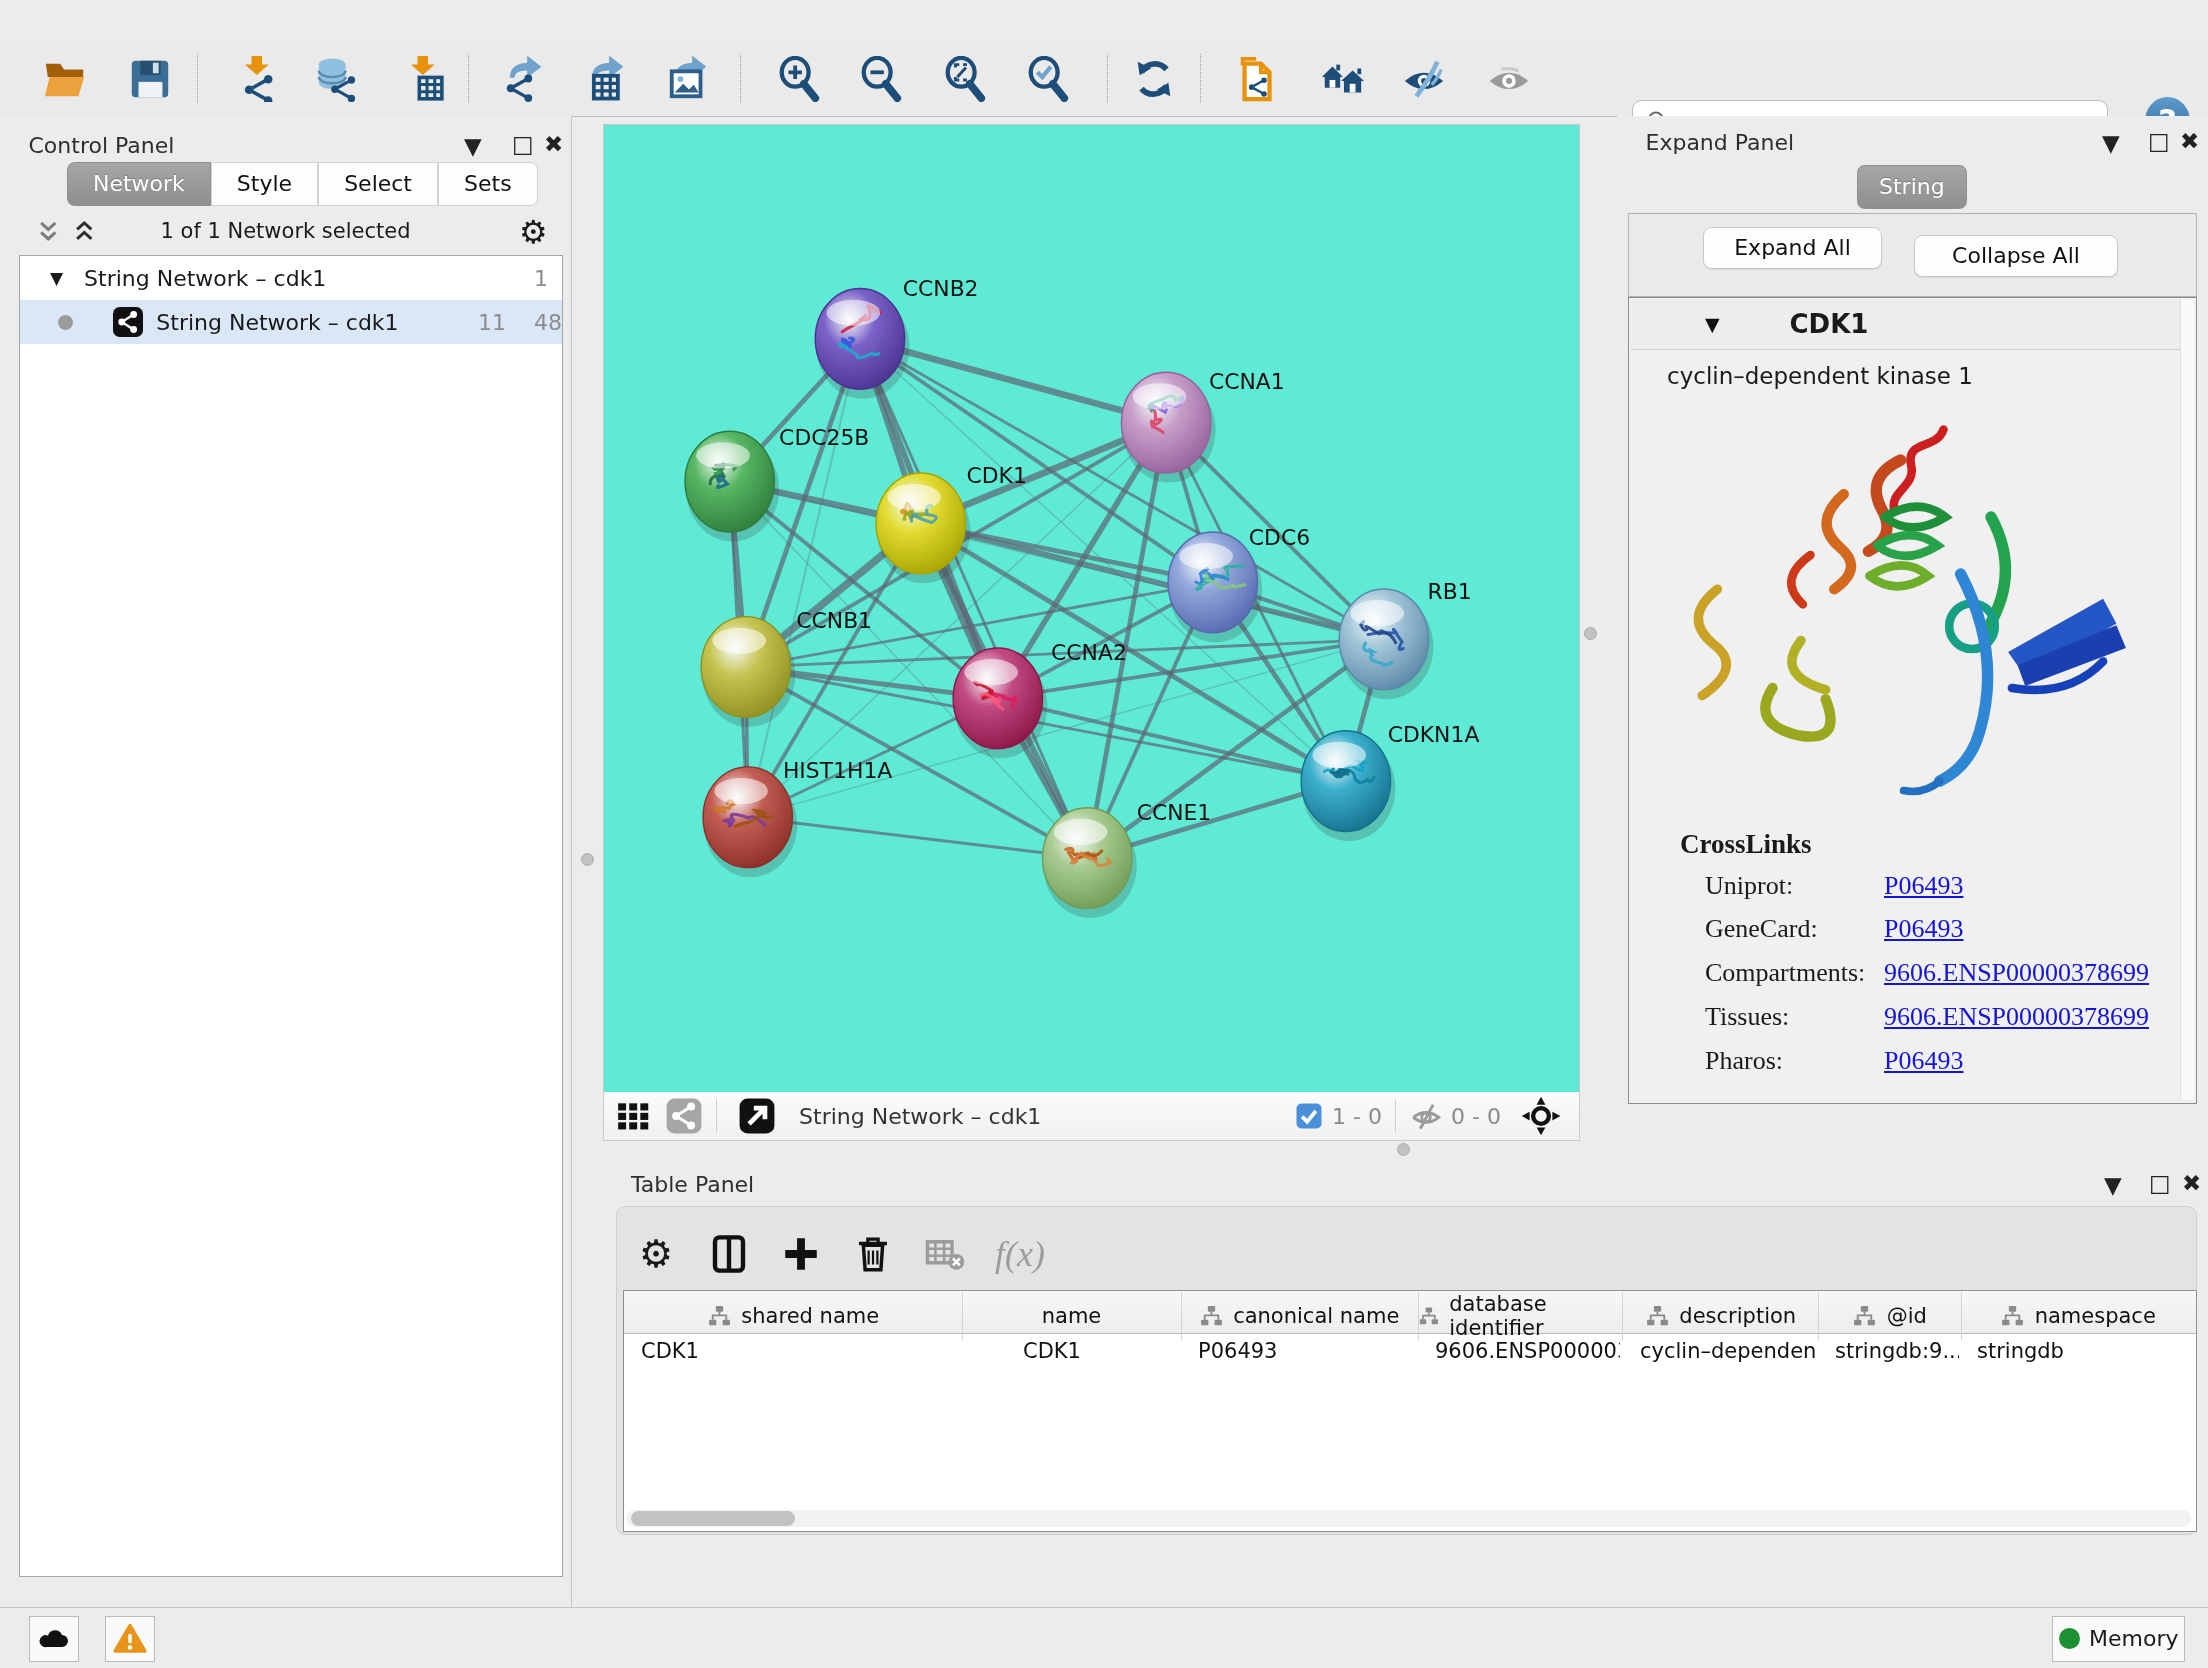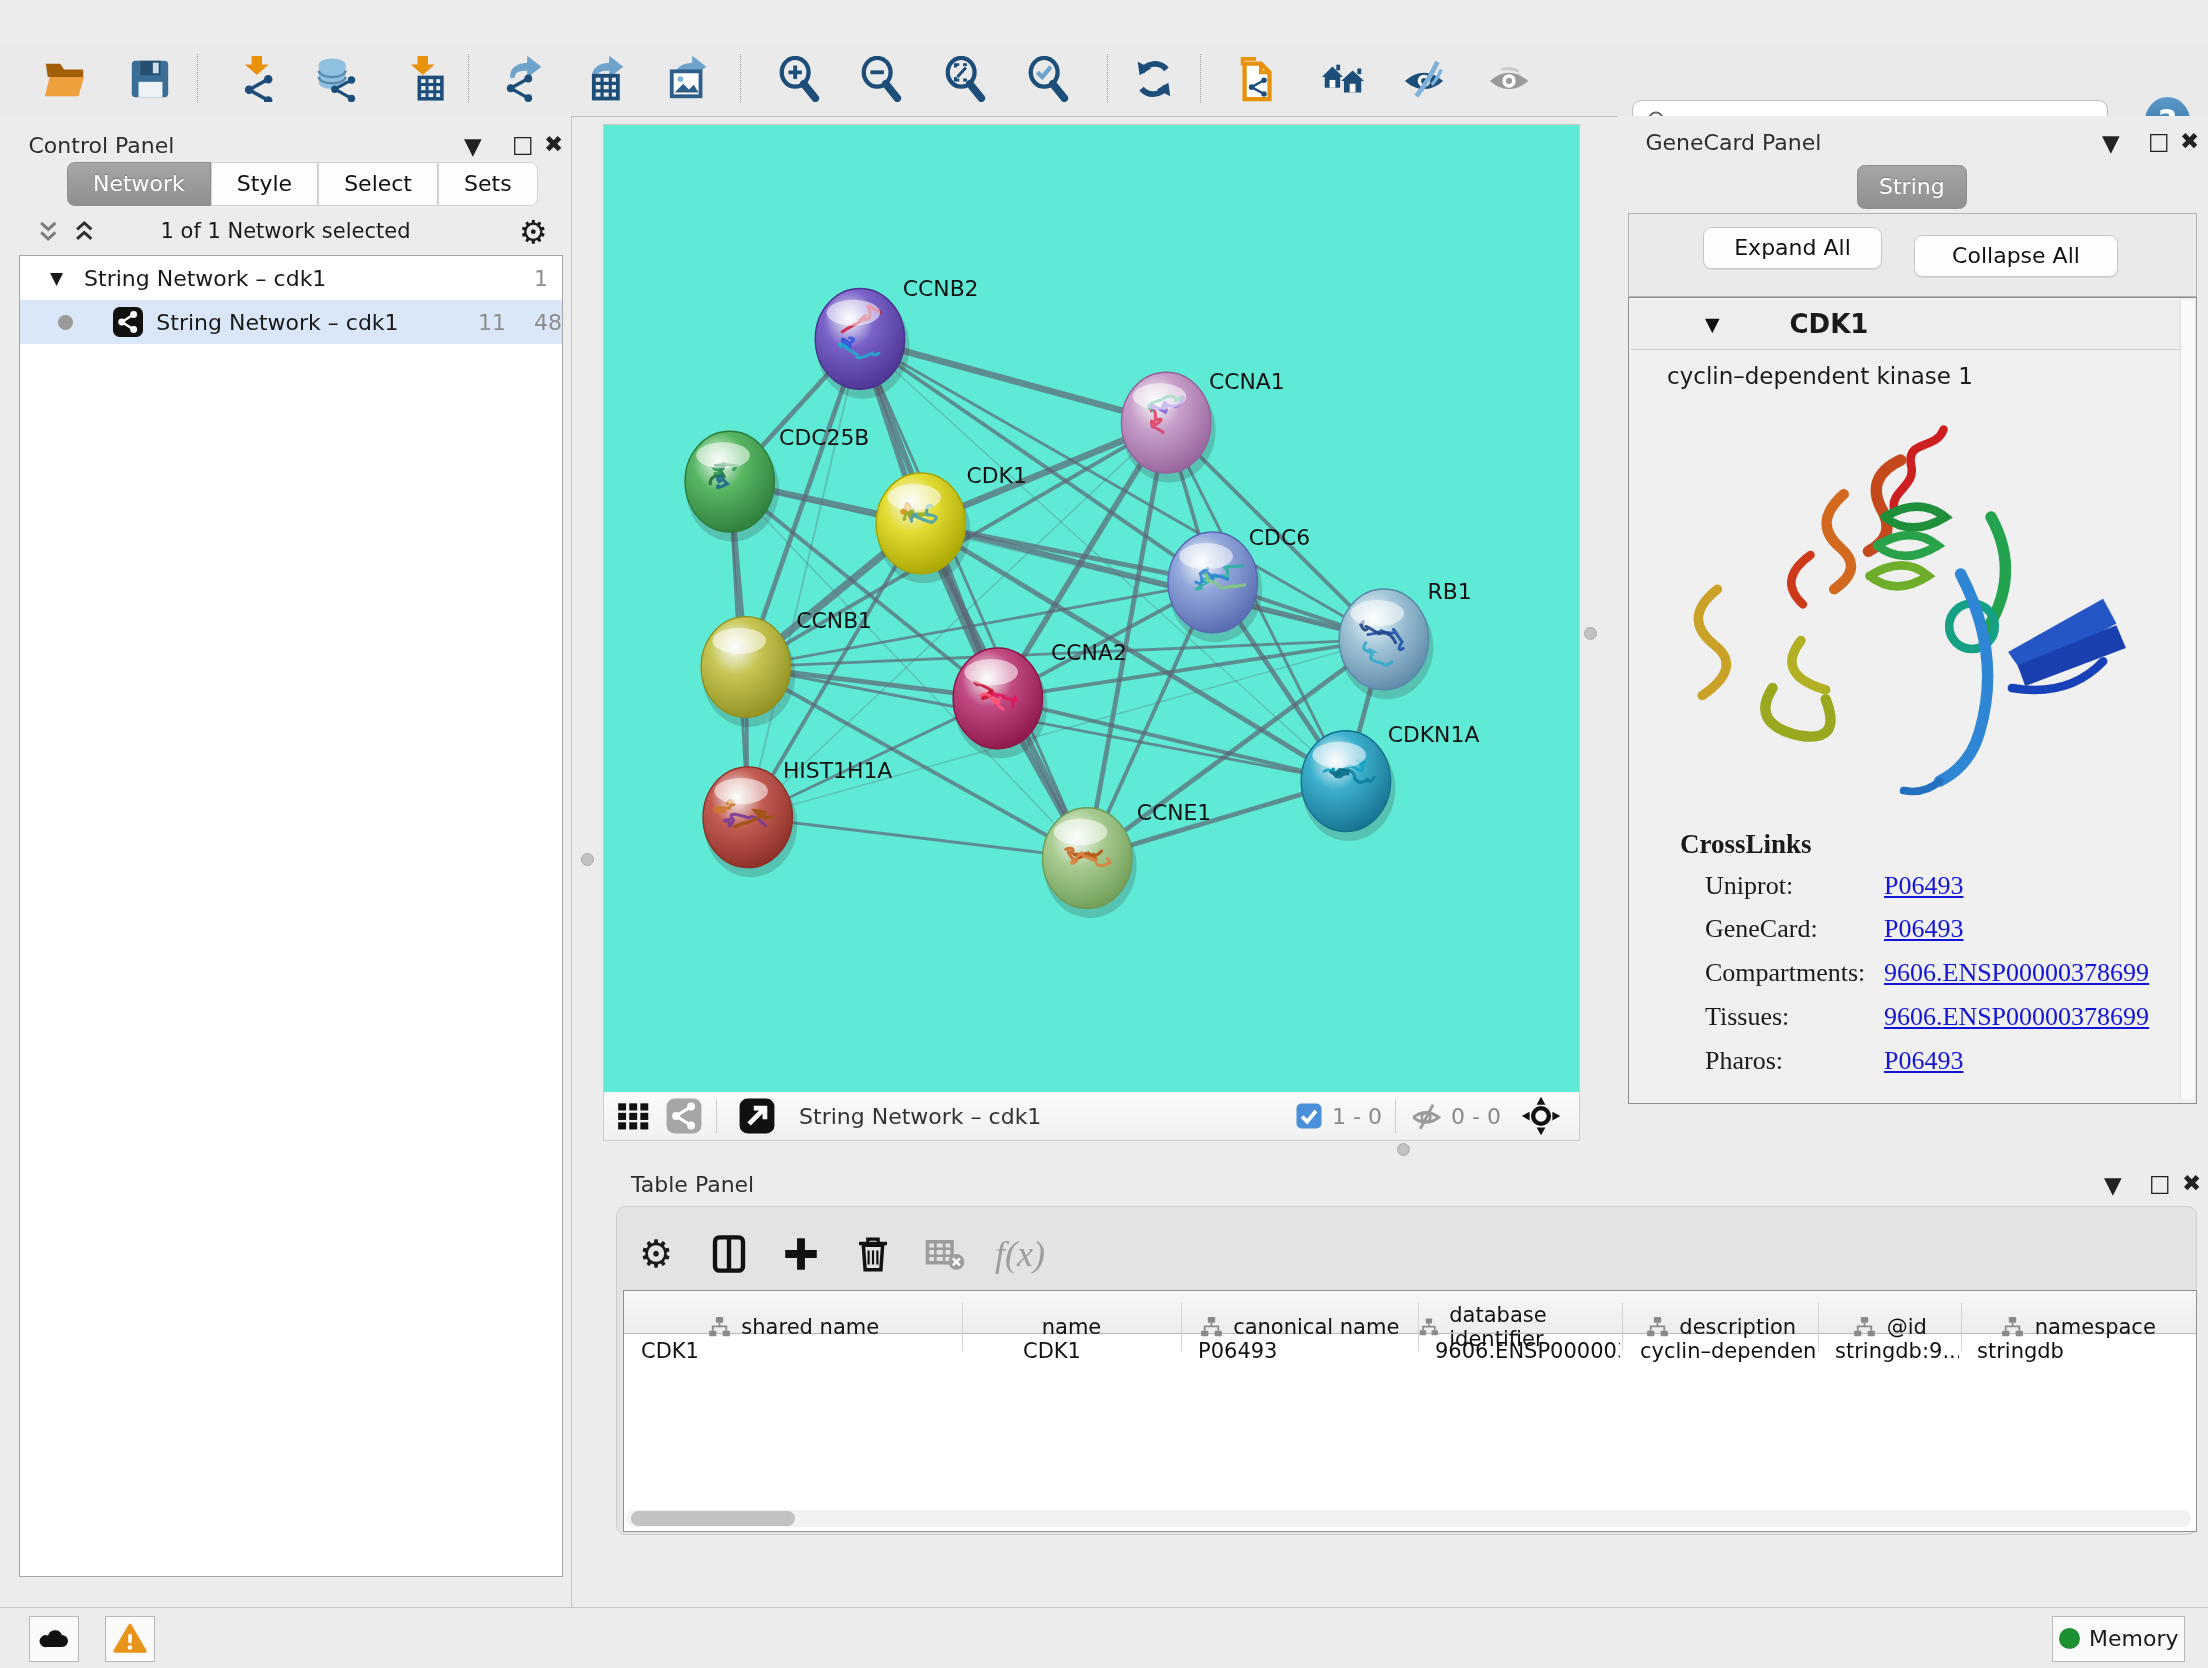--- a/index.html
+++ b/index.html
@@ -47,21 +47,21 @@
   #res-scroll{position:absolute;right:1.9px;top:1.9px;width:13.3px;height:799px;background:#fafafa;border-left:1px solid #ddd;}
   .serif{font-family:Liberation Serif, serif;}
   .xlink{color:#1414d4;text-decoration:underline;cursor:pointer;}
   .xrow{position:absolute;font-size:26px;}
   
   #tablepanel{left:599px;top:1157px;width:1609px;height:449px;background:#ececec;}
   #tbl-inner{left:616px;top:1206px;width:1579px;height:327px;background:#e3e3e3;border:1px solid #cdcdcd;border-radius:9.5px;}
   .ticon{top:1233px;width:42px;height:42px;}
   #tbl-box{left:623px;top:1290px;width:1572px;height:240px;background:#fff;border:1.9px solid #8f8f8f;overflow:hidden;}
   #tbl-head{position:absolute;left:0;top:0;width:100%;height:42px;background:linear-gradient(#f7f7f7,#ededed);border-bottom:1.9px solid #b9b9b9;}
-  .th{position:absolute;top:12px;height:48px;display:flex;align-items:center;justify-content:center;font-size:21px;color:#111;border-right:1px solid #d4d4d4;}
+  .th{position:absolute;top:1px;height:48px;display:flex;align-items:center;justify-content:center;font-size:21px;color:#111;border-right:1px solid #d4d4d4;}
   .td{position:absolute;top:48px;font-size:21px;color:#111;white-space:nowrap;}
   #hscroll{position:absolute;left:1.9px;bottom:3.8px;width:1565px;height:17px;background:#f2f2f2;border-radius:8.6px;}
   #hthumb{position:absolute;left:4.8px;top:1px;width:164px;height:15px;background:#c2c2c2;border-radius:7.6px;}
   
   #statusbar{left:0;top:1607px;width:2208px;height:61px;background:#ececec;border-top:1.9px solid #c4c4c4;}
   .sbtn{top:7.6px;height:44px;background:#fafafa;border:1.9px solid #b9b9b9;display:flex;align-items:center;justify-content:center;cursor:pointer;}
   #memorybtn{left:2052px;width:131px;font-size:22px;gap:9.5px;}
   .greendot{width:21px;height:21px;border-radius:50%;background:#1d9034;}
   svg{display:block;}
   text{font-family:"DejaVu Sans","Liberation Sans",sans-serif;}
@@ -580,21 +580,21 @@
           <path d="M24 2 l5 9 h-10 z M24 46 l5 -9 h-10 z M2 24 l9 -5 v10 z M46 24 l-9 -5 v10 z" fill="#111"></path>
         </svg>
     </span>
   </div>
 
   <div class="handle abs" style="left:581px;top:853px"></div>
   <div class="handle abs" style="left:1584px;top:627px"></div>
   <div class="handle abs" style="left:1397px;top:1143px"></div>
 
   <div id="results" class="abs">
-    <div class="abs panel-title" style="left:28.5px;top:14.3px">GeneCard Panel</div>
+    <div class="abs panel-title" style="left:28.5px;top:14.3px">Expand Panel</div>
     <div class="abs panel-ctl" style="left:485px;top:14.3px">▼</div>
     <div class="abs panel-ctl" style="left:531px;top:12.4px">□</div>
     <div class="abs panel-ctl" style="left:563px;top:12.4px;font-weight:bold">✖</div>
     <div class="abs tab sel" style="left:240px;top:49px;border-radius:7.6px;padding:0 21px">String</div>
   </div>
   <div id="res-box" class="abs">
     <div class="wbtn abs" style="left:74px;top:13px;width:177px;height:40px;line-height:40px">Expand All</div>
     <div class="wbtn abs" style="left:285px;top:21px;width:202px;height:40px;line-height:40px">Collapse All</div>
   </div>
   <div id="res-main" class="abs">

